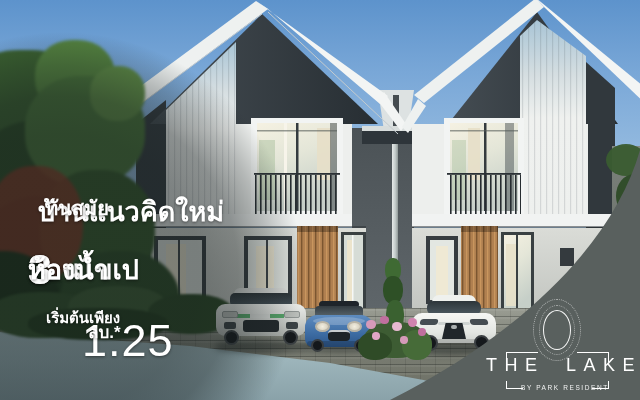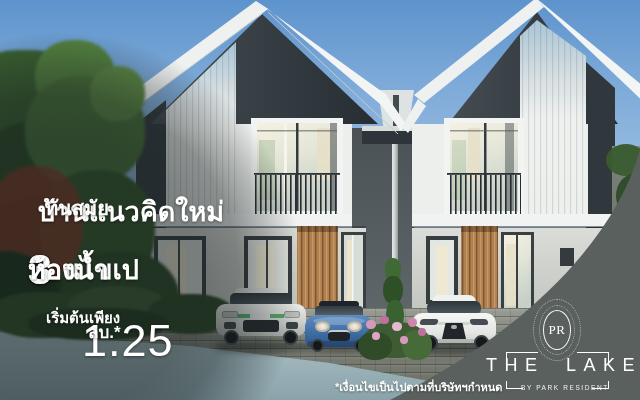--- a/index.html
+++ b/index.html
@@ -336,21 +336,20 @@
   <div class="vignette"></div>
 
   <svg class="panel" viewBox="0 0 640 400">
     <path class="panel-path" d="M640,150 C616,236 530,330 390,400 L640,400 Z"></path>
   </svg>
 
   <div class="brand">
     <div class="logo-ring lo"></div>
     <div class="logo-ring lm"></div>
     <div class="logo-ring li"></div>
-    <div class="logo-pr">PR</div>
     <div class="bk bk-tl"></div>
     <div class="bk bk-tr"></div>
     <div class="bk bk-bl"></div>
     <div class="bk bk-br"></div>
     <div class="project-name">THE LAKE</div>
     <div class="byline">BY PARK RESIDENT</div>
   </div>
 
   <div class="txt h1">
     <span class="h1a">บ้านแนวคิดใหม่</span>
@@ -363,15 +362,14 @@
     <span class="rnum">3</span>
     <span class="rlbl">ห้องน้ำ</span>
   </div>
 
   <div class="txt pprefix">เริ่มต้นเพียง</div>
   <div class="txt prow">
     <span class="pval">1.25</span>
     <span class="punit">ลบ.*</span>
   </div>
 
-  <div class="disclaimer">*เงื่อนไขเป็นไปตามที่บริษัทฯกำหนด</div>
 
 </div>
 
 </body></html>

